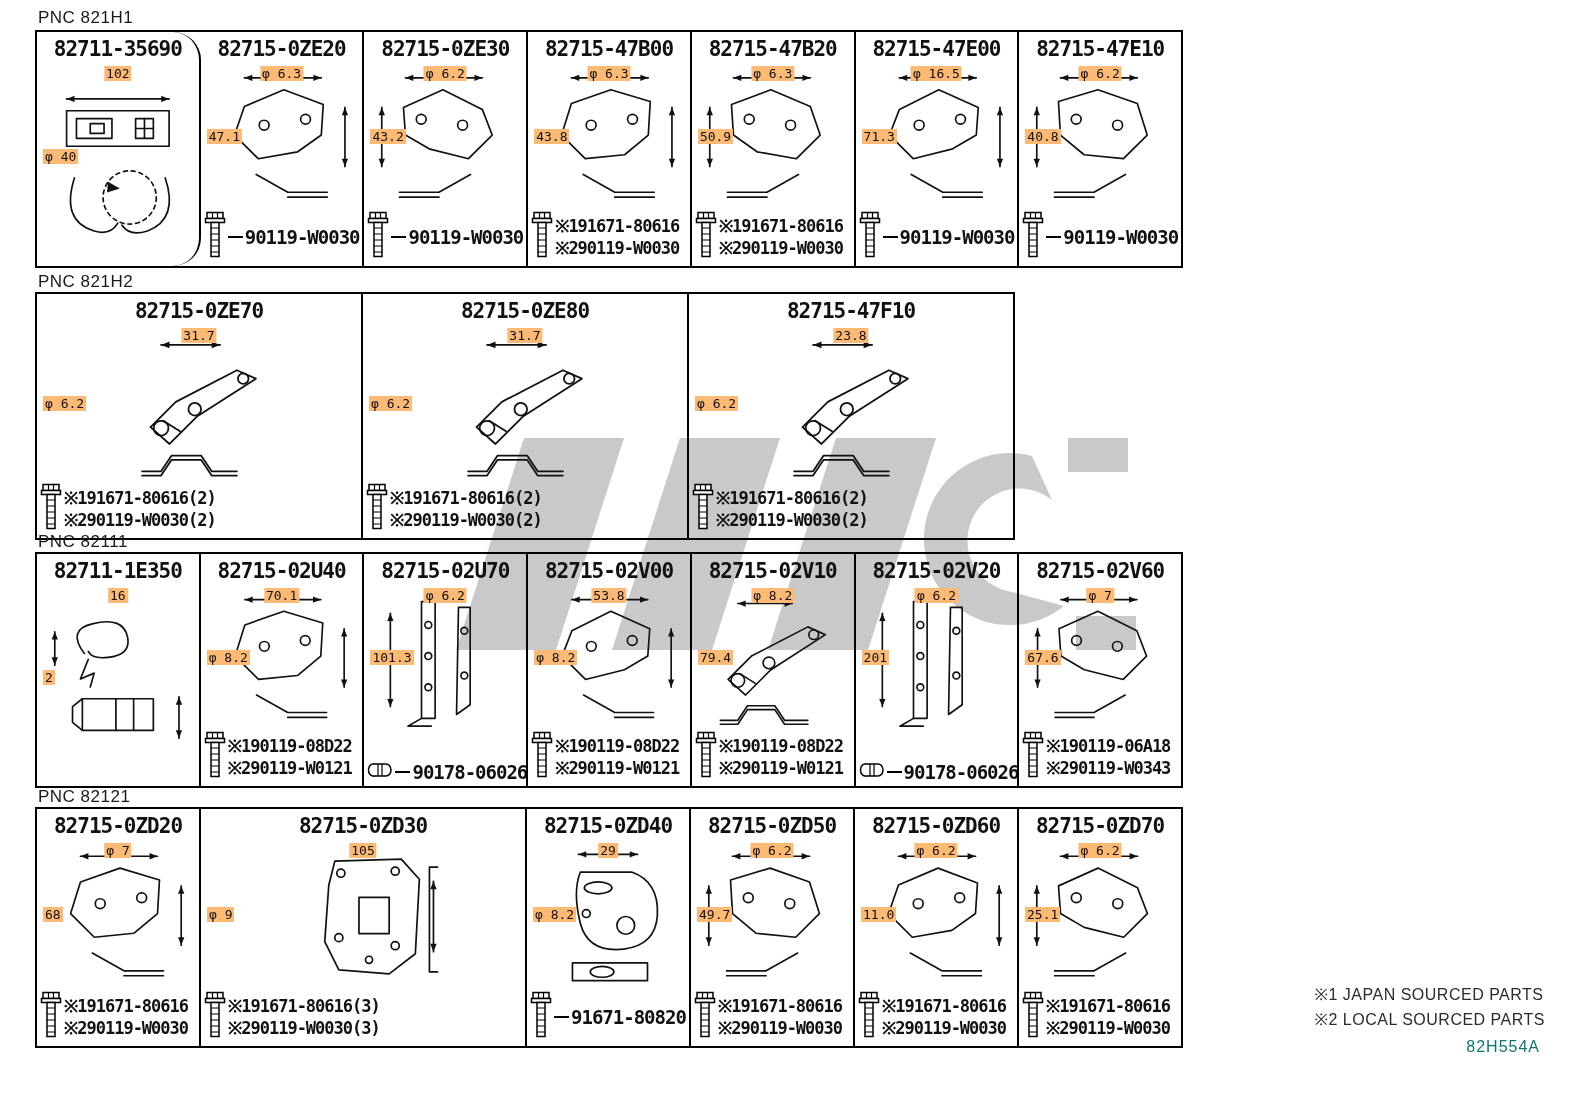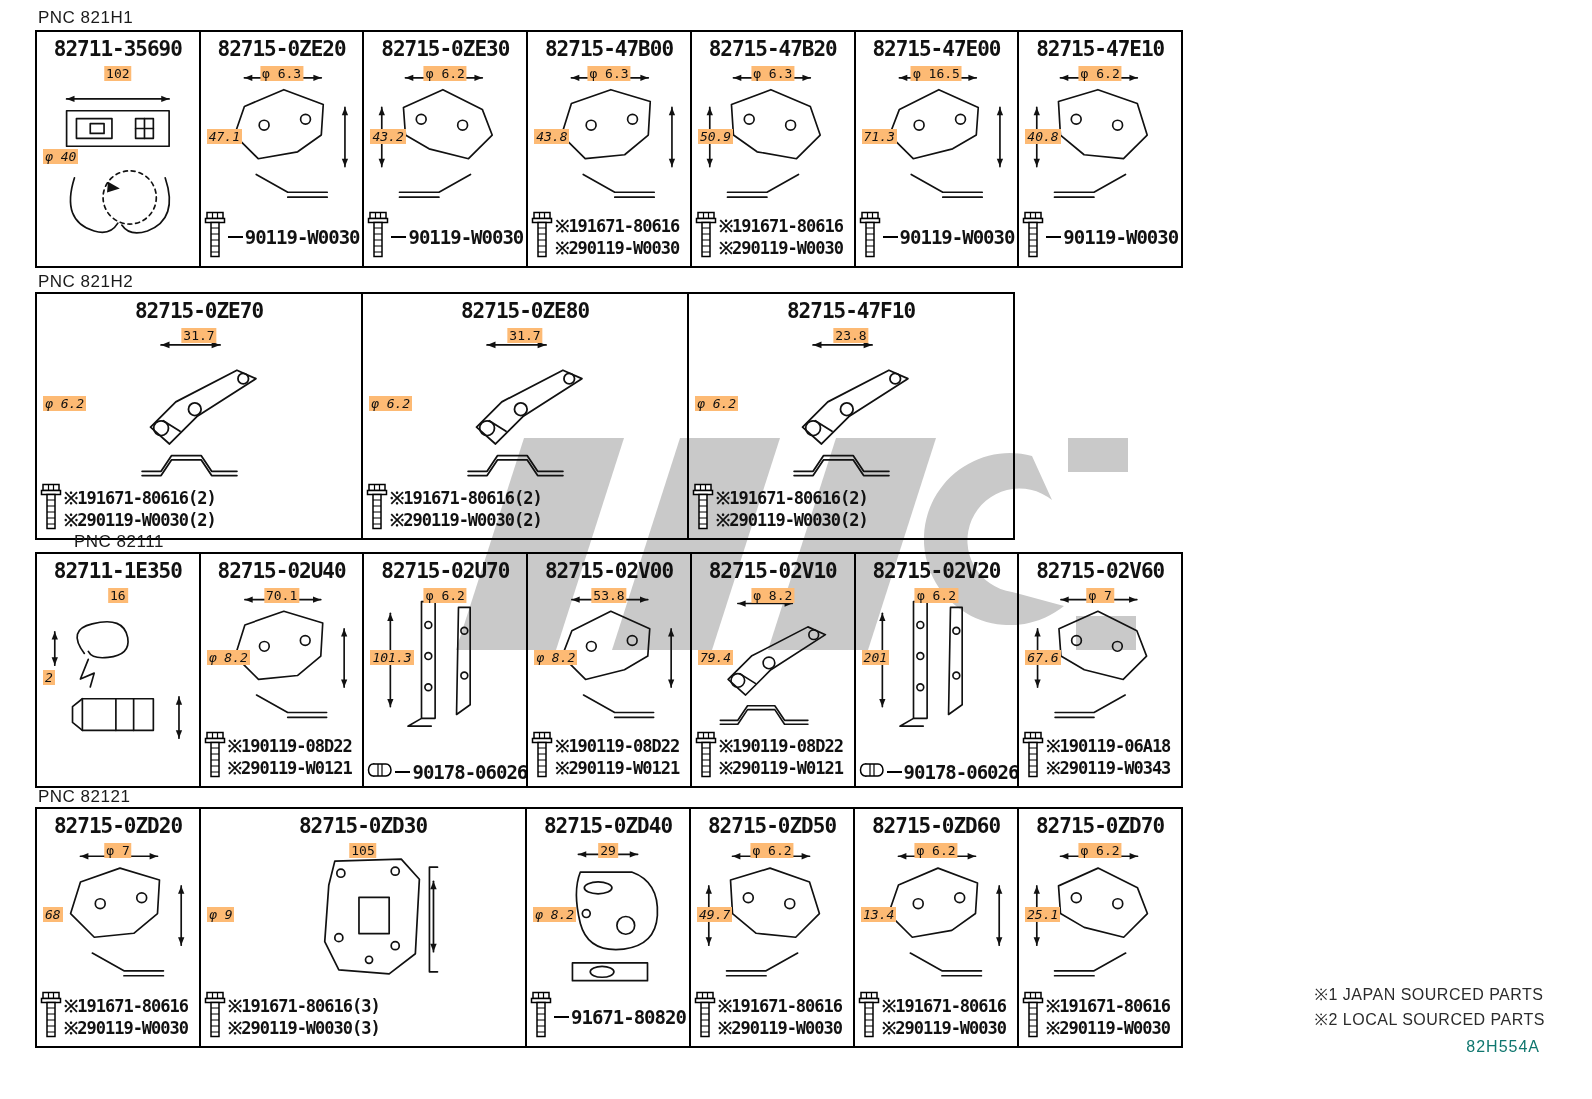--- a/index.html
+++ b/index.html
@@ -16,21 +16,21 @@
       letter-spacing:-1px;white-space:nowrap;}
   .draw{position:absolute;left:2px;right:2px;top:32px;bottom:54px;}
   .draw.nofast{bottom:8px;}
   .draw svg.art{width:100%;height:100%;display:block;}
   .ln{fill:none;stroke:#111;stroke-width:1.7;stroke-linejoin:round;stroke-linecap:round;}
   .fl{fill:#111;stroke:none;}
   .dash{stroke-dasharray:4 4;}
   .dim{position:absolute;font:13px "DejaVu Sans Mono",monospace;background:#fdba74;
        padding:0 2px;white-space:nowrap;z-index:2;}
   .dim0{top:2px;left:50%;transform:translateX(-50%);}
-  .dim1{top:44%;left:4px;font-style:italic;}
+  .dim1{top:44%;left:4px;}
   .fast{position:absolute;left:3px;right:0;bottom:3px;display:flex;align-items:center;
         gap:2px;overflow:hidden;z-index:2;}
   .flines{display:flex;flex-direction:column;}
   .fline{font:bold 17px "DejaVu Sans Mono",monospace;letter-spacing:-1px;
          white-space:nowrap;line-height:22px;}
   .fast.single .fline{font-size:19px;}
   .tie{width:15px;height:0;border-top:2px solid #000;flex:none;}
   .legend{position:absolute;right:47px;top:982px;z-index:1;text-align:left;}
   .legline{font:16px "Liberation Sans",sans-serif;color:#2b2b2b;line-height:25px;
            letter-spacing:.5px;white-space:nowrap;}
@@ -50,21 +50,21 @@
       <rect x="640" y="8" width="60" height="34"></rect>
       <rect x="648" y="186" width="60" height="34"></rect>
     </g>
   </svg>
 </div>
 
 <div id="catalog">
     <div class="section">
       <div class="pnc" style="left: 38px; top: 8px;">PNC 821H1</div>
       <div class="grid" style="left: 35px; top: 30px; width: 1148px; height: 238px;">
-        <div class="cell" style="flex: 1 1 0px;">
+        <div class="cell" style="flex: 1 1 0px; border-radius: 28px;">
           <div class="pn">82711-35690</div>
           <div class="draw nofast">
             <svg class="art" viewBox="0 0 160 150" preserveAspectRatio="xMidYMid meet">
               <path class="ln" d="M28 12 H132"></path>
               <path class="fl" d="M28 12 l8 -3.2 v6.4 z"></path>
               <path class="fl" d="M132 12 l-8 -3.2 v6.4 z"></path>
     <rect class="ln" x="28" y="24" width="104" height="36"></rect>
     <rect class="ln" x="38" y="32" width="36" height="20"></rect>
               <rect class="ln" x="52" y="37" width="14" height="10"></rect>
     <rect class="ln" x="98" y="32" width="18" height="20"></rect>
@@ -406,21 +406,21 @@
               </svg></span>
             <div class="flines">
               <div class="fline">※191671-80616(2)</div>
               <div class="fline">※290119-W0030(2)</div>
             </div>
           </div>
         </div>
       </div>
     </div>
     <div class="section">
-      <div class="pnc" style="left: 38px; top: 532px; margin-left: 36px;">PNC 82111</div>
+      <div class="pnc" style="left: 38px; top: 532px;">PNC 82111</div>
       <div class="grid" style="left: 35px; top: 552px; width: 1148px; height: 236px;">
         <div class="cell" style="flex: 1 1 0px;">
           <div class="pn">82711-1E350</div>
           <div class="draw nofast">
             <svg class="art" viewBox="0 0 160 150" preserveAspectRatio="xMidYMid meet">
               <path class="ln" d="M16 24 V58"></path>
               <path class="fl" d="M16 24 l-3.2 8 h6.4 z"></path>
               <path class="fl" d="M16 58 l-3.2 -8 h6.4 z"></path>
               <path class="ln" d="M142 90 V132"></path>
               <path class="fl" d="M142 90 l-3.2 8 h6.4 z"></path>
@@ -806,21 +806,21 @@
                 <path class="ln" d="M16 44 V104"></path>
                 <path class="fl" d="M16 44 l-3.2 8 h6.4 z"></path>
                 <path class="fl" d="M16 104 l-3.2 -8 h6.4 z"></path>
     <path class="ln" d="M38 41 L78 26 L118 43 L128 72 L104 96 L64 89 L40 72 Z"></path>
     <circle class="ln" cx="56" cy="56" r="5"></circle>
                 <circle class="ln" cx="98" cy="62" r="5"></circle>
     <path class="ln" d="M34 130 L74 130 L106 112 M34 135 L74 135"></path>
               </g>
             </svg>
             <span class="dim dim0">φ 6.2</span>
-            <span class="dim dim1">13.4</span>
+            <span class="dim dim1">11.0</span>
           </div>
           <div class="fast">
             <span class="ficon"><svg width="22" height="48" viewBox="0 0 22 48">
     <g fill="#fff" stroke="#000" stroke-width="1.5">
       <rect x="3" y="1.5" width="16" height="6"></rect>
       <path d="M1.5 7.5 h19 v4 h-19 z"></path>
       <rect x="7" y="11.5" width="8" height="34"></rect>
     </g>
     <g stroke="#000" stroke-width="1.2" fill="none">
       <path d="M7 17 h8 M7 23 h8 M7 29 h8 M7 35 h8 M7 41 h8 M8.5 1.5 v6 M13.5 1.5 v6"></path>

